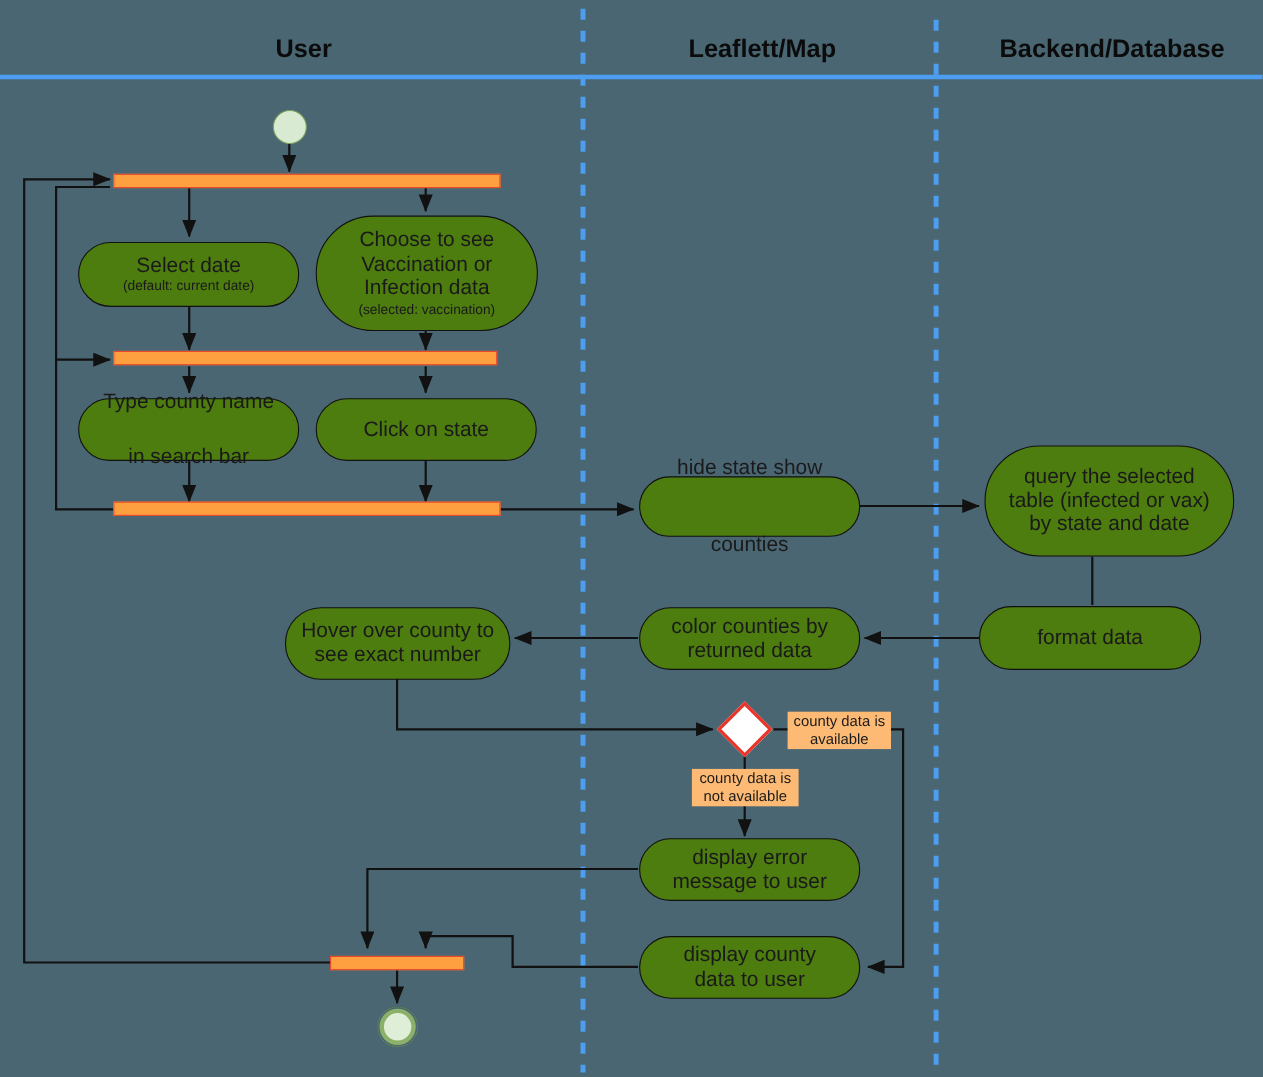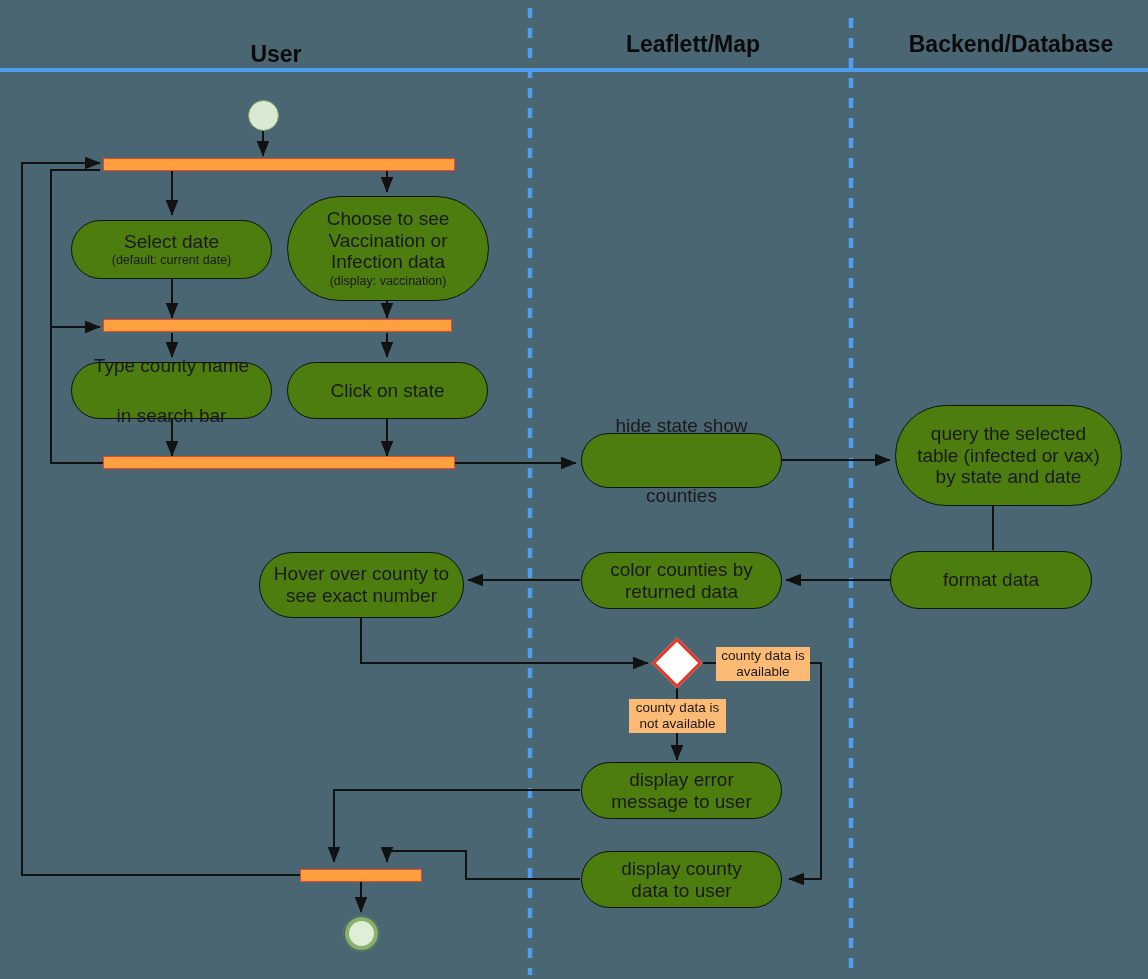--- a/index.html
+++ b/index.html
@@ -71,21 +71,21 @@
     background:#dfeed6;
     border:4px solid #8bb06a;
     box-sizing:border-box;
     outline:1.5px dotted #6f9350;
     outline-offset:1px;
   }
 </style>
 </head>
 <body>
 
-<div class="lane-title" style="left:276px;top:41px;">User</div>
+<div class="lane-title" style="left:276px;top:31px;">User</div>
 <div class="lane-title" style="left:693px;top:31px;">Leaflett/Map</div>
 <div class="lane-title" style="left:1011px;top:31px;">Backend/Database</div>
 
 <svg id="canvas" viewBox="0 0 1148 979" xmlns="http://www.w3.org/2000/svg">
   <defs>
     <marker id="arrow" markerWidth="9" markerHeight="9" refX="7.6" refY="3.2" orient="auto" markerUnits="strokeWidth">
       <path d="M0,0 L8,3.2 L0,6.4 z" fill="#111111"></path>
     </marker>
   </defs>
 
@@ -157,21 +157,21 @@
 
 <div class="node" style="left:71px;top:220px;width:201px;height:59px;">
   <div>Select date</div>
   <div class="sub">(default: current date)</div>
 </div>
 
 <div class="node" style="left:287px;top:196px;width:202px;height:105px;">
   <div>Choose to see</div>
   <div>Vaccination or</div>
   <div>Infection data</div>
-  <div class="sub">(display: vaccination)</div>
+  <div class="sub">(selected: vaccination)</div>
 </div>
 
 <div class="node" style="left:71px;top:362px;width:201px;height:57px;gap:28px;">
   <div>Type county name</div>
   <div>in search bar</div>
 </div>
 
 <div class="node" style="left:287px;top:362px;width:201px;height:57px;">
   <div>Click on state</div>
 </div>

